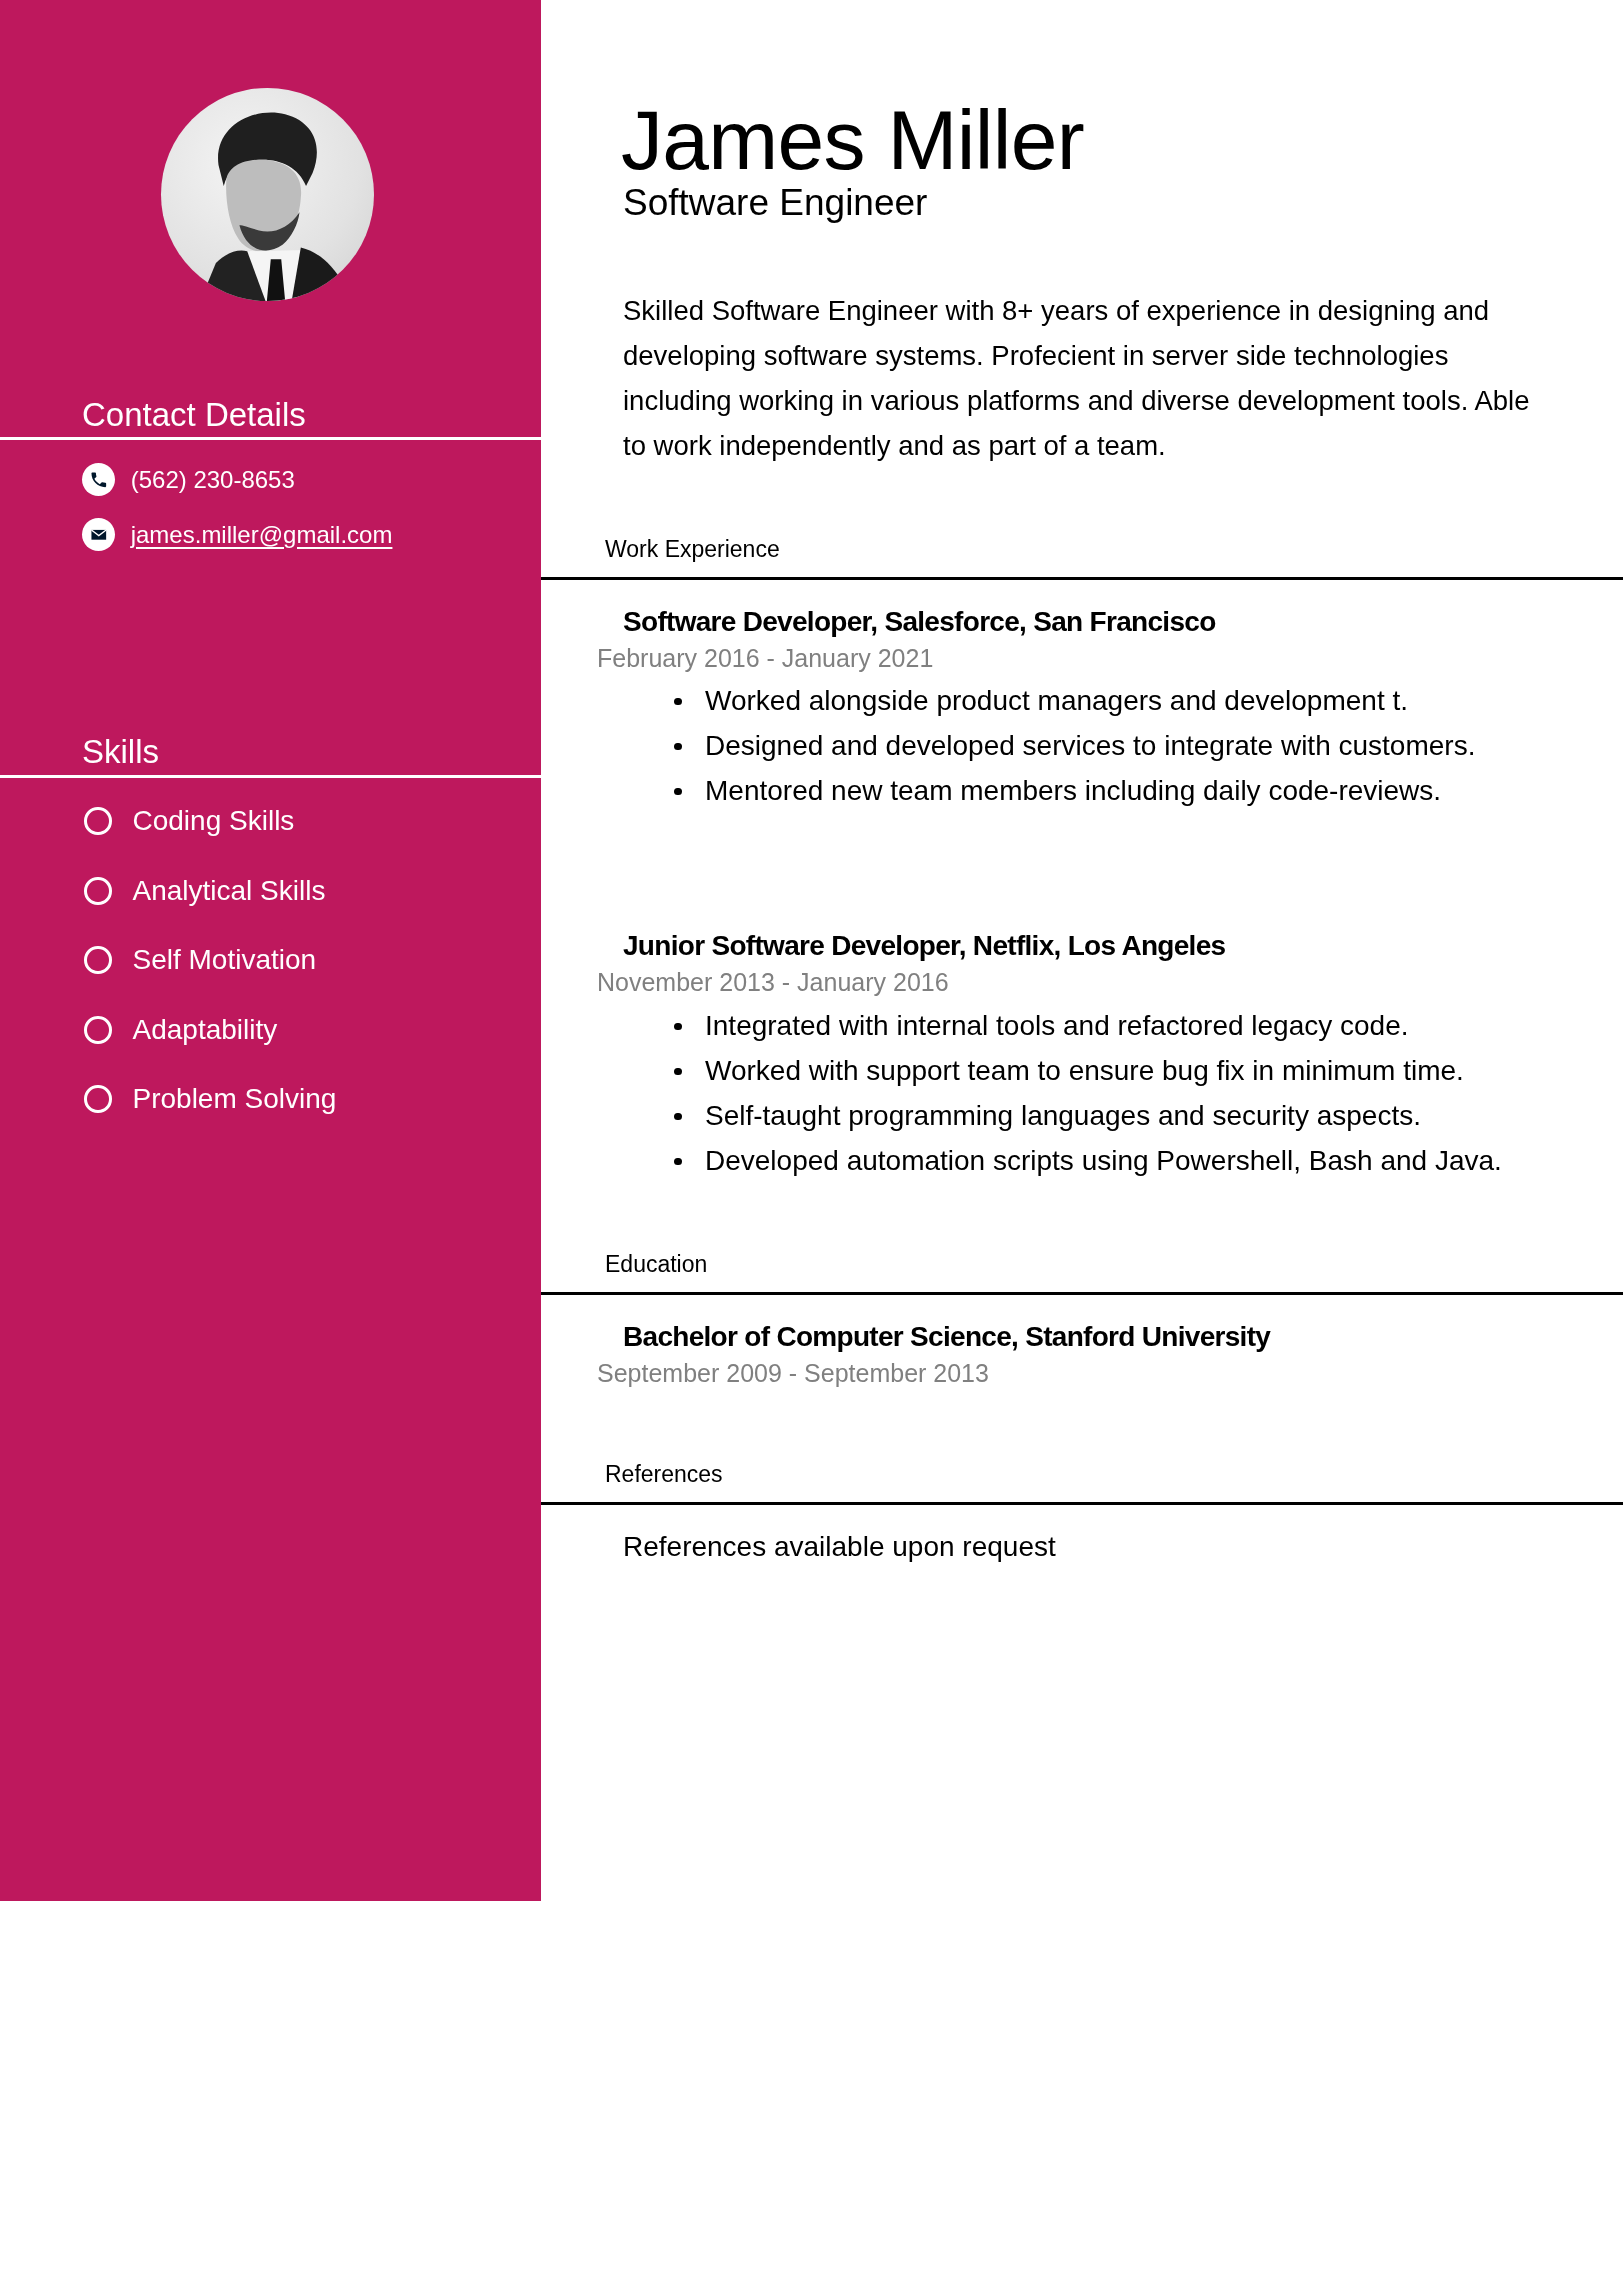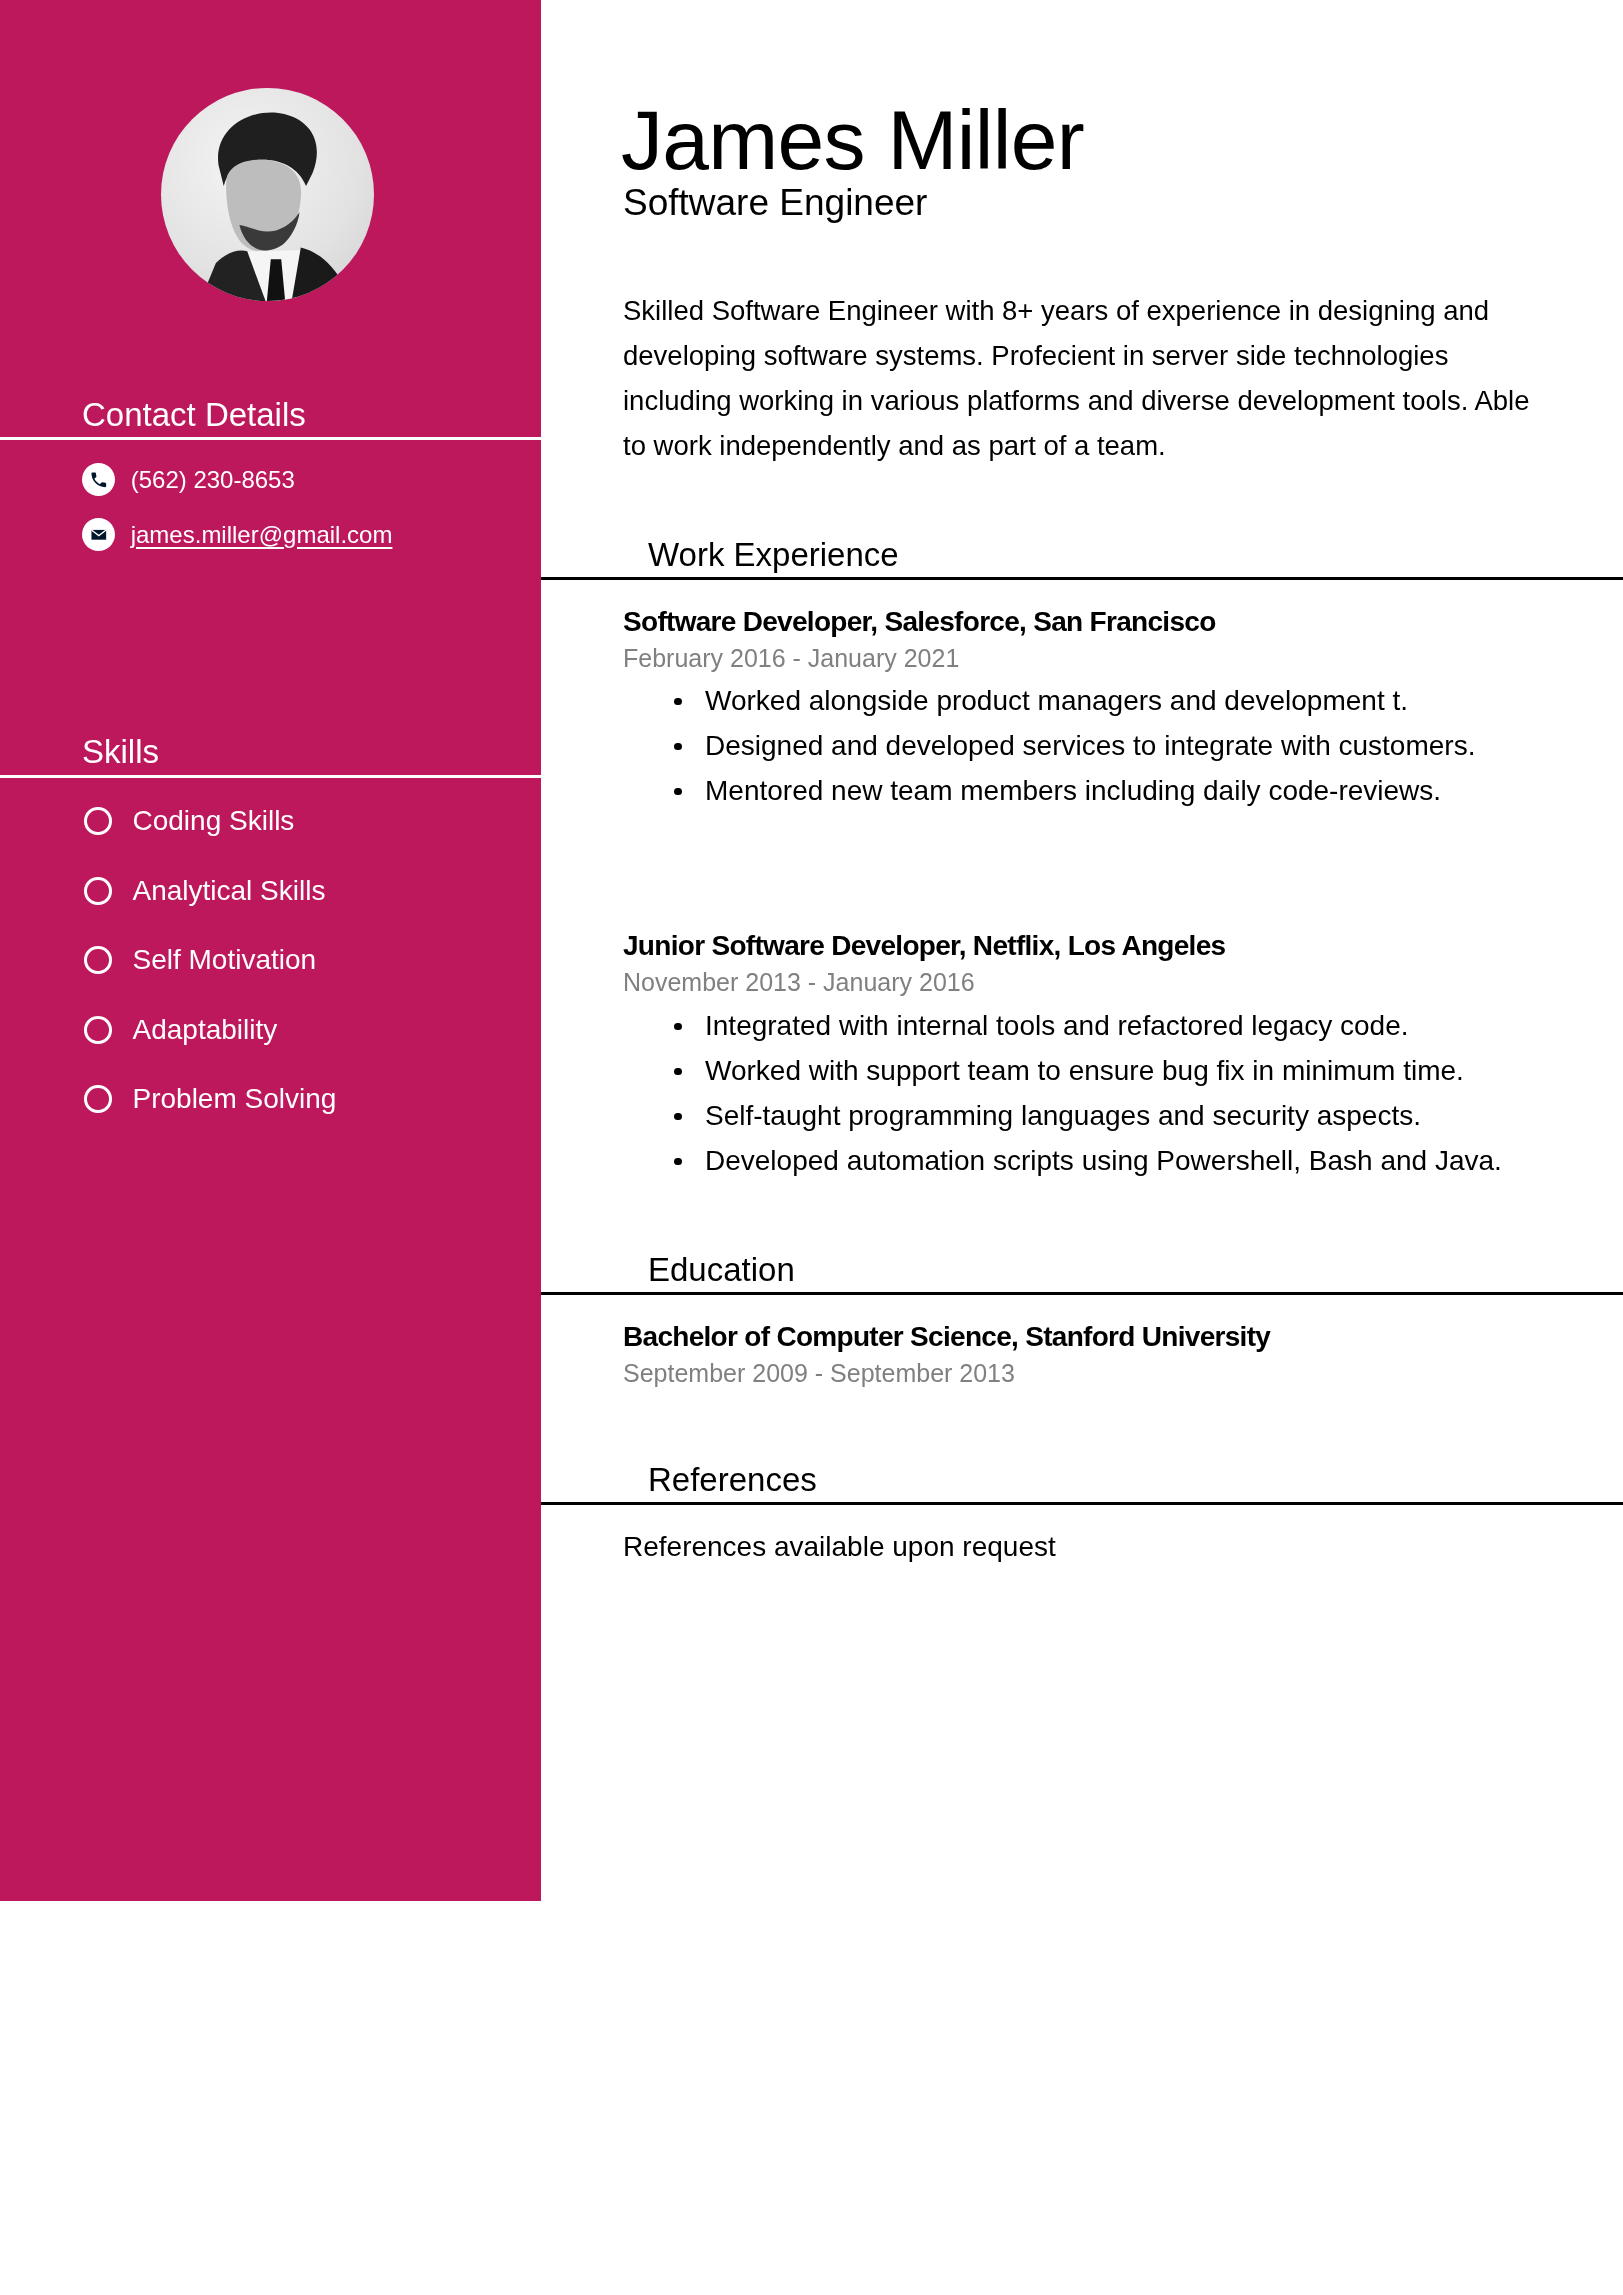--- a/index.html
+++ b/index.html
@@ -53,30 +53,30 @@
   }
   .main-title {
     position:absolute; left:623px; top:184px;
     font-size:37px; font-weight:400; line-height:1;
   }
   .summary {
     position:absolute; left:623px; top:288px; width:917px;
     font-size:27.5px; line-height:45px;
   }
   .sec-heading {
-    position:absolute; left:648px; font-size:33px; font-weight:400; line-height:1;
+    position:absolute; left:605px; font-size:23px; font-weight:400; line-height:1;
   }
   .sec-rule {
     position:absolute; left:541px; width:1082px; height:2.6px; background:#000;
   }
   .job-title {
     position:absolute; left:623px; font-size:28px; font-weight:700; letter-spacing:-0.7px; line-height:1;
   }
   .job-dates {
-    position:absolute; left:623px; font-size:25px; color:#808080; line-height:1;
+    position:absolute; left:597px; font-size:25px; color:#808080; line-height:1;
   }
   .bullets {
     position:absolute; left:623px; width:917px; margin:0; padding:0 0 0 82px;
     font-size:28px; line-height:45px; list-style:none;
   }
   .bullets li { position:relative; }
   .bullets li::before {
     content:""; position:absolute; left:-31px; top:19.6px;
     width:7.9px; height:7.9px; border-radius:50%; background:#000;
   }

